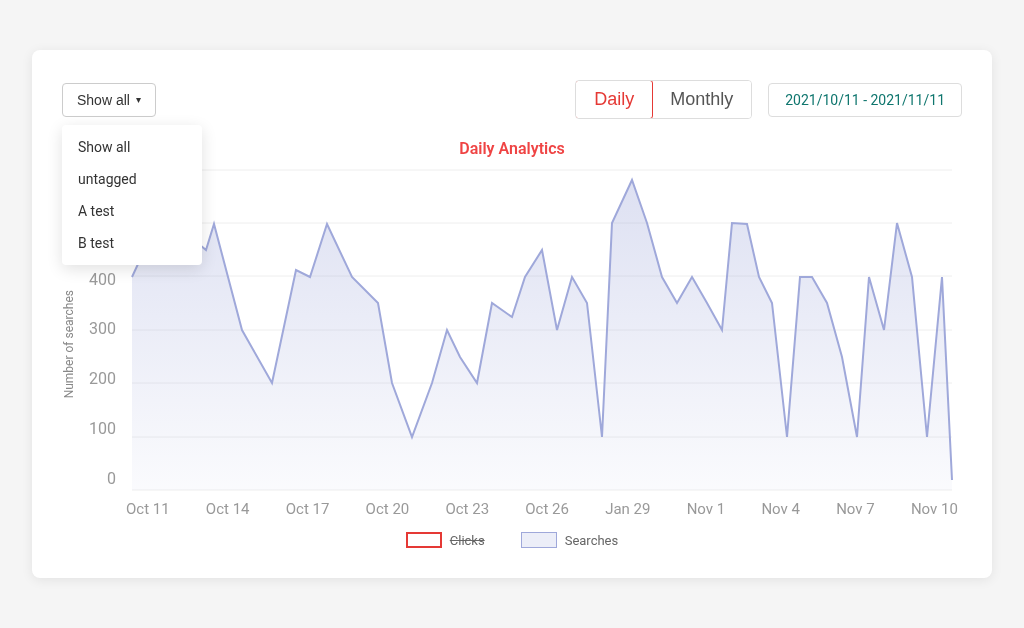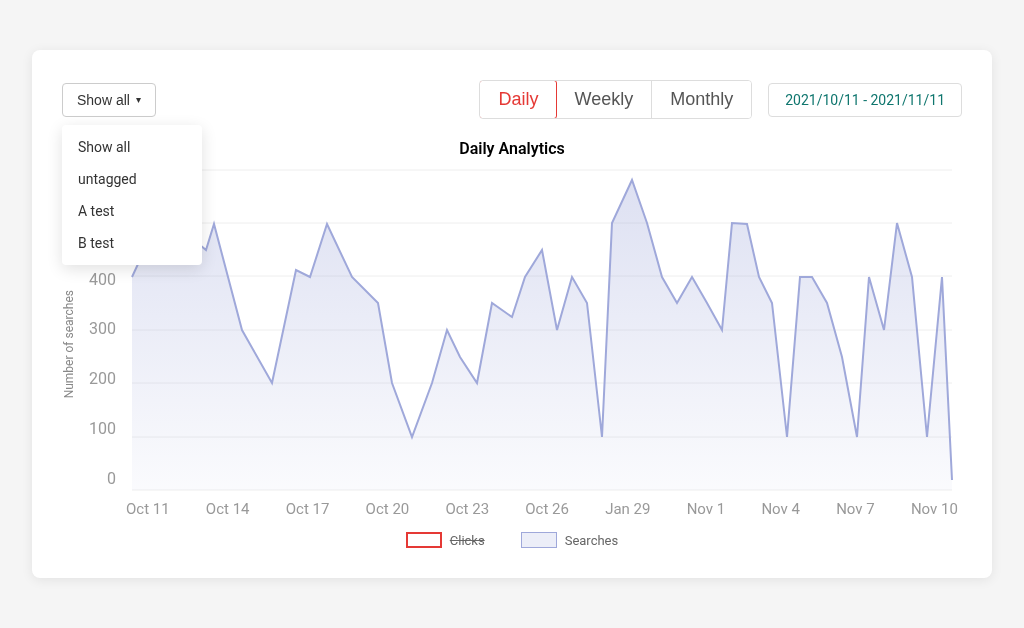--- a/index.html
+++ b/index.html
@@ -96,21 +96,21 @@
       padding: 8px 16px;
       font-size: 14px;
       color: #0f766e;
       background: #fff;
       margin-left: 16px;
     }
     .chart-title {
       text-align: center;
       font-size: 16px;
       font-weight: 600;
-      color: #000000;
+      color: #ef4444;
       margin-bottom: 12px;
       margin-top: 10px;
     }
     .chart-area {
       position: relative;
       display: flex;
       flex-direction: row;
     }
     .y-axis-label {
       writing-mode: vertical-rl;
@@ -209,21 +209,20 @@
         <div class="dropdown-item">Show all</div>
         <div class="dropdown-item">untagged</div>
         <div class="dropdown-item">A test</div>
         <div class="dropdown-item">B test</div>
       </div>
     </div>
 
     <div class="center-controls">
       <div class="period-toggle">
         <button class="period-btn active">Daily</button>
-        <button class="period-btn">Weekly</button>
         <button class="period-btn">Monthly</button>
       </div>
       <div class="date-range">2021/10/11 - 2021/11/11</div>
     </div>
   </div>
 
   <div class="chart-title">Daily Analytics</div>
 
   <div class="chart-area">
     <div class="y-axis-label">Number of searches</div>

